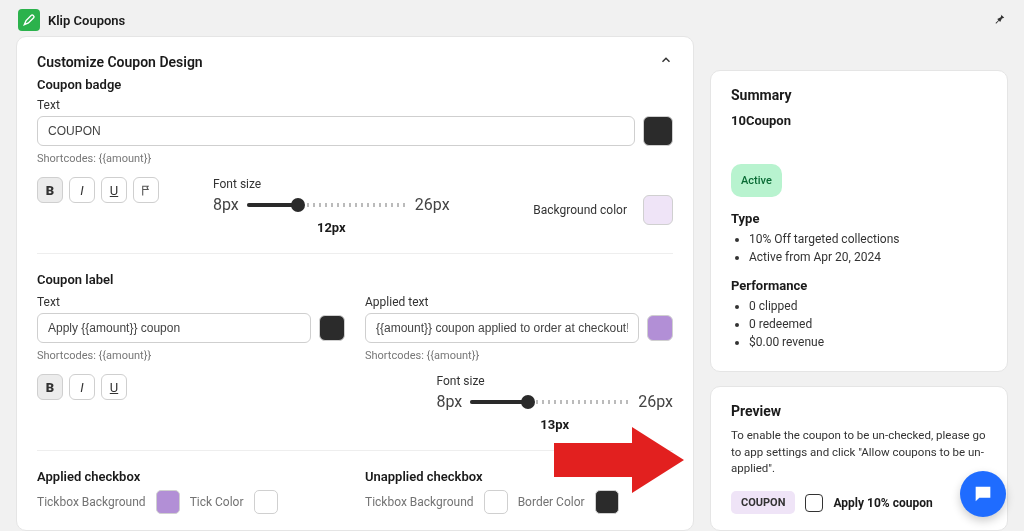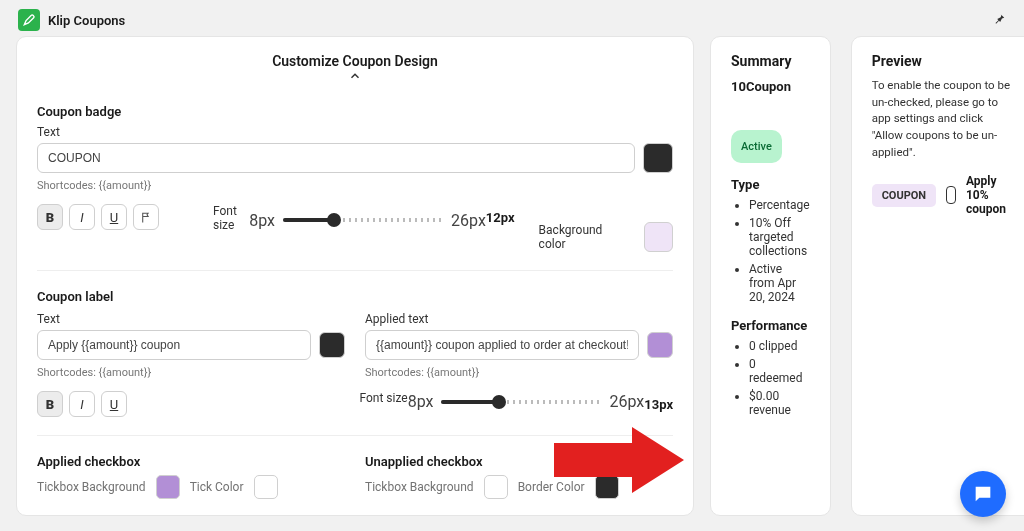--- a/index.html
+++ b/index.html
@@ -27,31 +27,30 @@
   }
   .app-icon svg { width: 14px; height: 14px; }
   .app-title { font-weight: 600; font-size: 13px; }
   .pin-icon { margin-left: auto; font-size: 16px; }
   .layout {
     display: flex;
     padding: 0 16px;
     gap: 16px;
   }
   .main-col { flex: 1; }
-  .side-col { width: 298px; display: flex; flex-direction: row; gap: 20px; }
+  .side-col { width: 298px; display: flex; flex-direction: column; gap: 14px; justify-content: flex-end; }
   .card {
     background: #fff;
     border-radius: 10px;
     border: 1px solid #e5e5e5;
     padding: 16px 20px;
   }
   .card-header {
     display: flex; align-items: center; justify-content: space-between;
-    margin-bottom: 18px;
-    flex-direction: column;
+    margin-bottom: 7px;
   }
   .card-title { font-weight: 600; font-size: 14px; }
   .chev { font-size: 14px; }
   .section-title { font-weight: 600; font-size: 13px; margin-bottom: 4px; }
   .field-label { font-size: 12px; color: #333; margin-bottom: 4px; }
   .row { display: flex; align-items: center; gap: 8px; }
   .text-input {
     flex: 1;
     height: 30px;
     border: 1px solid #cfcfcf;
@@ -78,21 +77,21 @@
     font-size: 13px;
     color: #333;
     cursor: pointer;
   }
   .fmt-btn.active { background: #ececec; font-weight: 700; }
   .italic { font-style: italic; }
   .underline { text-decoration: underline; }
   .block-row {
     display: flex; align-items: flex-start; gap: 24px; margin-top: 12px;
   }
-  .slider-wrap { display: flex; flex-direction: row; }
+  .slider-wrap { display: flex; flex-direction: column; }
   .slider-label { font-size: 12px; color: #333; margin-bottom: 4px; }
   .slider-row { display: flex; align-items: center; gap: 8px; font-size: 16px; color: #444; }
   .track {
     position: relative; width: 160px; height: 4px;
     background: repeating-linear-gradient(to right, #bbb 0 2px, transparent 2px 6px);
     border-radius: 2px;
   }
   .track .fill {
     position: absolute; top: 0; left: 0; height: 4px;
     background: #2a2a2a; border-radius: 2px;
@@ -288,23 +287,20 @@
     </div>
   </div>
 
   <div class="side-col">
     <div class="card" style="padding-bottom:18px;">
       <div class="summary-title">Summary</div>
       <div class="summary-name">10Coupon</div>
       <span class="badge">Active</span>
 
       <div class="sub-h">Type</div>
-      <ul class="bullets">
-        <li>Percentage</li>
-      </ul>
 
       <ul class="bullets">
         <li>10% Off targeted collections</li>
         <li>Active from Apr 20, 2024</li>
       </ul>
 
       <div class="sub-h">Performance</div>
       <ul class="bullets">
         <li>0 clipped</li>
         <li>0 redeemed</li>

